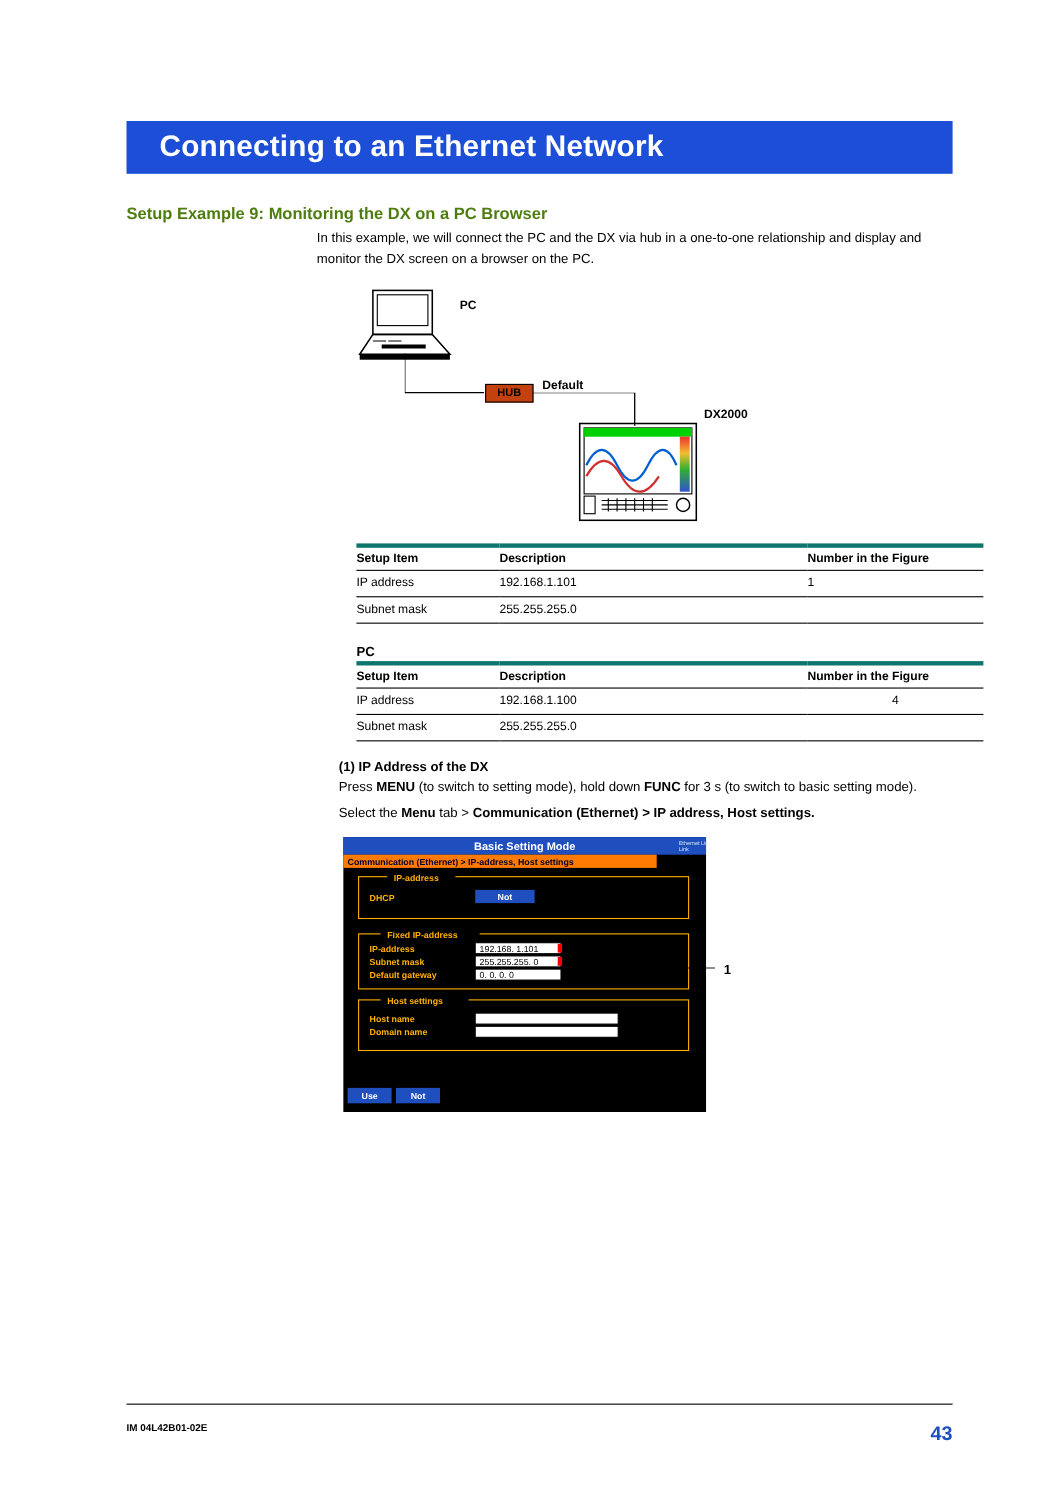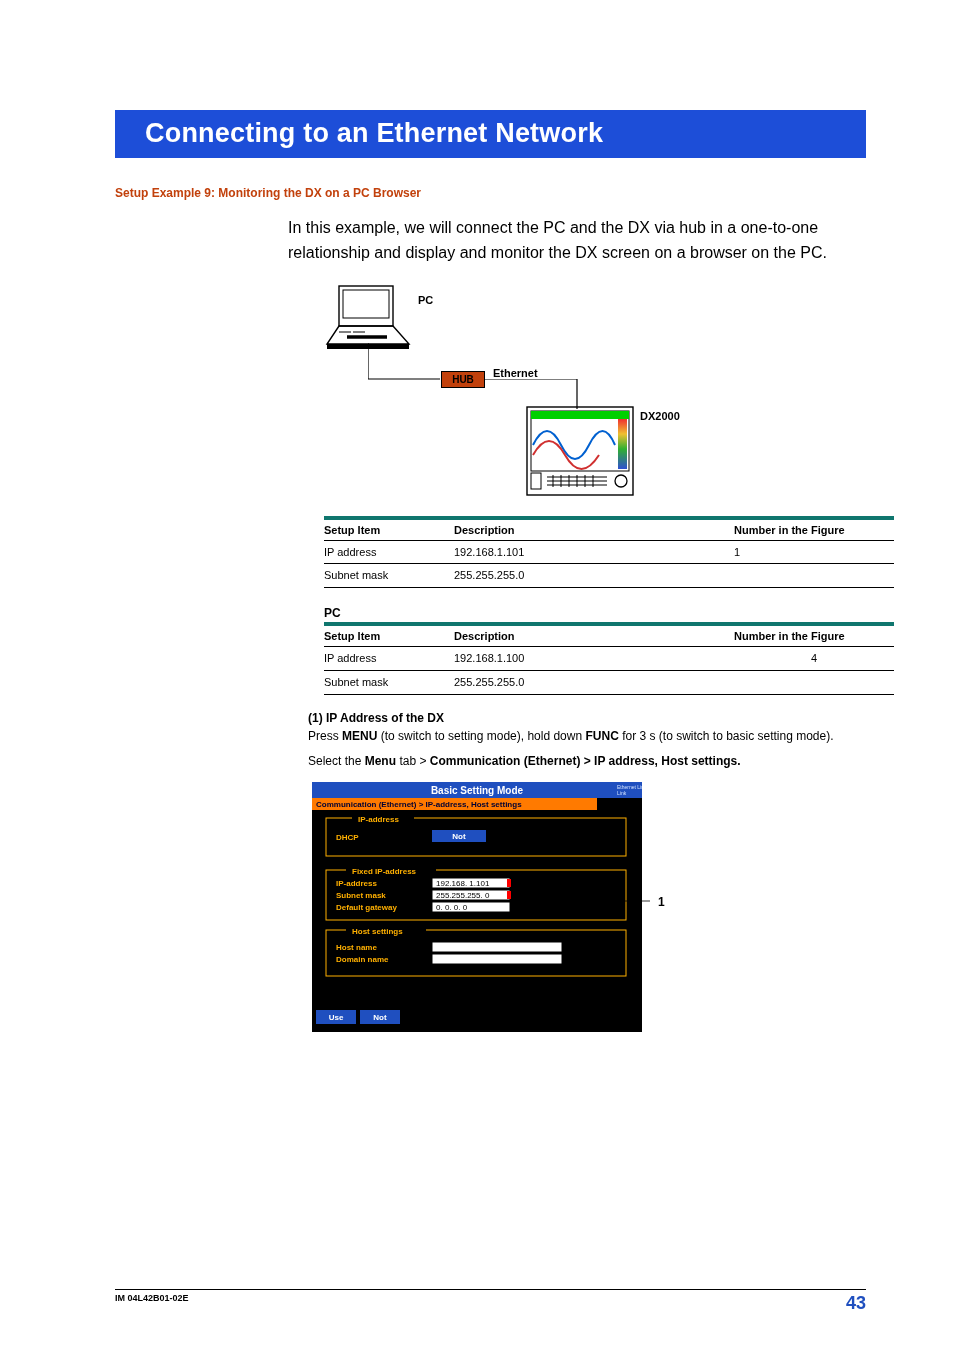--- a/index.html
+++ b/index.html
@@ -19,45 +19,45 @@
     background: #1d4ed8;
     color: #fff;
     font-size: 27px;
     font-weight: bold;
     padding: 8px 30px 9px;
     margin-bottom: 28px;
     letter-spacing: 0.2px;
   }
 
   .setup-title {
-    color: #c2410c;
-    font-size: 12px;
+    color: #4d7c0f;
+    font-size: 15px;
     font-weight: bold;
-    margin-bottom: 16px;
+    margin-bottom: 4px;
   }
 
   .intro-text {
     margin-left: 173px;
     line-height: 1.55;
-    font-size: 16px;
+    font-size: 12px;
     margin-bottom: 12px;
   }
 
   
   .diagram {
     height: 232px;
     position: relative;
     margin-left: 173px;
     margin-bottom: 6px;
   }
   .pc-svg { position:absolute; left:37px; top:6px; }
   .pc-label { position:absolute; left:130px; top:16px; font-size:11px; font-weight:bold; }
   .hub-box { position:absolute; left:153px; top:93px; border:1px solid #000; width:44px; height:17px; font-size:10px; font-weight:bold; text-align:center; line-height:15px; background:#c2410c; z-index:2;}
   .eth-label { position:absolute; left:205px; top:89px; font-size:11px; font-weight:bold; }
-  .dx-label { position:absolute; left:352px; top:132px; font-size:11px; font-weight:bold; }
+  .dx-label { position:absolute; left:352px; top:115px; font-size:11px; font-weight:bold; }
   .dx-svg { position:absolute; left:237px; top:127px; }
   .hub-line   { position:absolute; stroke:#000; stroke-width:1.2; fill:none; }
 
   
   .table-title { font-weight:bold; font-size:12px; margin-left:36px; margin-top:10px; margin-bottom:2px; }
   table.setup {
     border-collapse: collapse;
     margin-left:36px;
     width: 570px;
     font-size:11px;
@@ -88,21 +88,21 @@
   .dx-screen {
     display:block;
     margin:12px 0 0 24px;
   }
   .callout1 { position:absolute; font-size:12px; font-weight:bold; }
 
   
   .footer {
     position:absolute; bottom:36px; left:115px; right:88px;
     border-top:1px solid #000;
-    padding-top:3px;
+    padding-top:16px;
     font-size:9px;
     font-weight:bold;
   }
   .footer span:last-child {
     float:right;
     color:#1f4fbf;
     font-size:18px;
   }
 </style>
 </head>
@@ -125,21 +125,21 @@
     <line x1="28" y1="48" x2="40" y2="48" stroke="#000"></line>
     <line x1="22" y1="53" x2="62" y2="53" stroke="#000" stroke-width="3.5"></line>
   </svg>
   <span class="pc-label">PC</span>
 
   <svg class="hub-line" style="left:80px; top:65px;" width="100" height="40">
     <polyline points="0,0 0,36 72,36"></polyline>
   </svg>
 
   <span class="hub-box">HUB</span>
-  <span class="eth-label">Ethernet</span>
+  <span class="eth-label">Default</span>
 
   <svg class="hub-line" style="left:196px; top:101px;" width="100" height="60">
     <polyline points="0,0 93,0 93,30"></polyline>
   </svg>
 
   <span class="dx-label">DX2000</span>
 
   <svg class="dx-svg" width="110" height="92">
     <rect x="2" y="2" width="106" height="88" fill="none" stroke="#000" stroke-width="1.4"></rect>
     <rect x="6" y="6" width="98" height="60" fill="#fff" stroke="#000"></rect>

